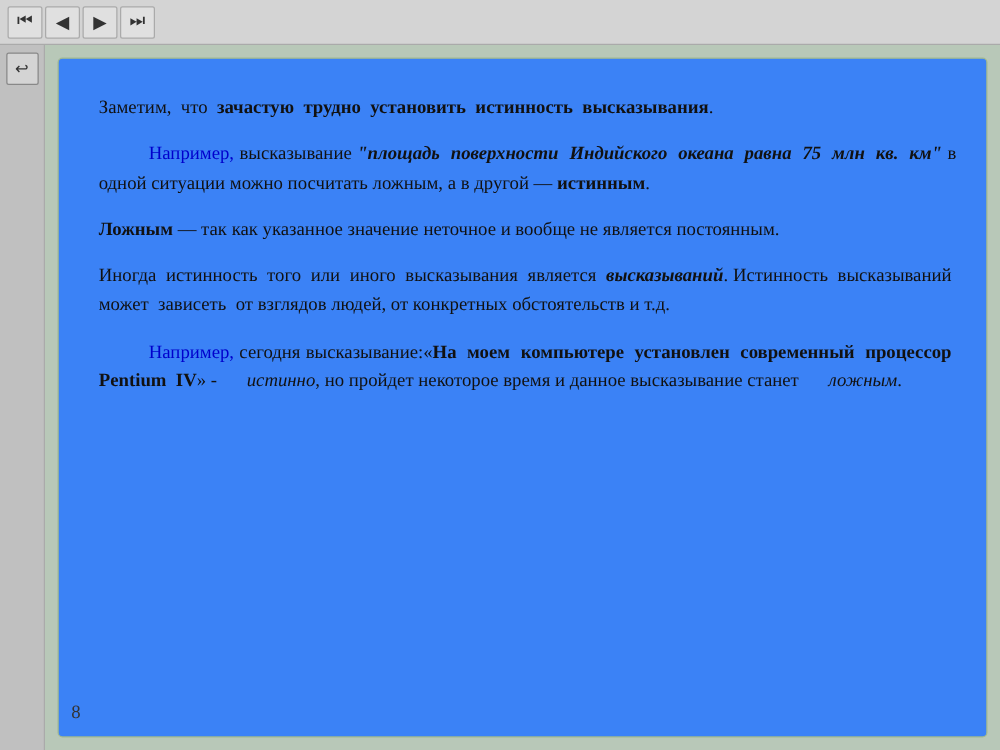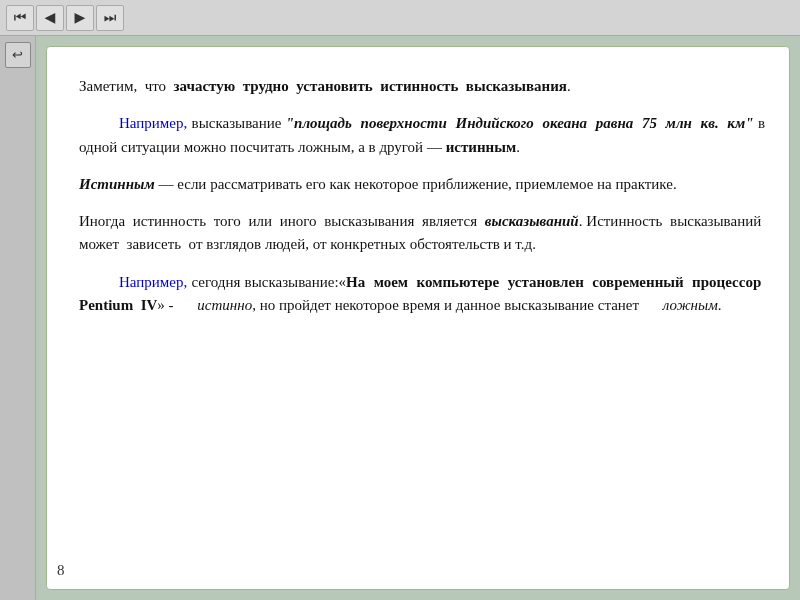--- a/index.html
+++ b/index.html
@@ -76,21 +76,21 @@
       flex: 1;
       background: #b8c8b8;
       padding: 10px;
       overflow-y: auto;
       display: flex;
       flex-direction: column;
     }
 
     
     .slide-card {
-      background: #ffffff;
+      background: #3b82f6;
       border: 1px solid #a0b890;
       border-radius: 4px;
       padding: 28px 24px 24px 32px;
       flex: 1;
       position: relative;
     }
 
     .slide-text {
       font-size: 15px;
       line-height: 1.55;
@@ -148,24 +148,24 @@
       <div class="slide-text">
 
         <p>
           Заметим,&nbsp; что&nbsp; <span class="bold">зачастую&nbsp; трудно&nbsp; установить&nbsp; истинность&nbsp; высказывания</span>.
         </p>
 
         <p>
           <span class="link-style">Например,</span> высказывание <span class="bold-italic">"площадь&nbsp; поверхности&nbsp; Индийского&nbsp; океана&nbsp; равна&nbsp; 75&nbsp; млн&nbsp; кв.&nbsp; км"</span> в одной ситуации можно посчитать ложным, а в другой — <span class="bold">истинным</span>.
         </p>
 
+        <p>
+          <span class="bold">Ложным</span> — так как указанное значение неточное и вообще не является постоянным.
+        </p>
 
-        <p>
-          <span class="bold-italic">Истинным</span> — если рассматривать его как некоторое приближение, приемлемое на практике.
-        </p>
 
         <p>
           Иногда&nbsp; истинность&nbsp; того&nbsp; или&nbsp; иного&nbsp; высказывания&nbsp; является&nbsp; <span class="bold-italic">высказываний</span>. Истинность&nbsp; высказываний&nbsp; может&nbsp; зависеть&nbsp; от взглядов людей, от конкретных обстоятельств и т.д.
         </p>
 
         <p>
           <span class="link-style">Например,</span> сегодня высказывание:«<span class="bold">На&nbsp; моем&nbsp; компьютере&nbsp; установлен&nbsp; современный&nbsp; процессор&nbsp; Pentium&nbsp; IV</span>»&nbsp;- <span class="italic">истинно</span>, но пройдет некоторое время и данное высказывание станет <span class="italic">ложным</span>.
         </p>
 
       </div>

